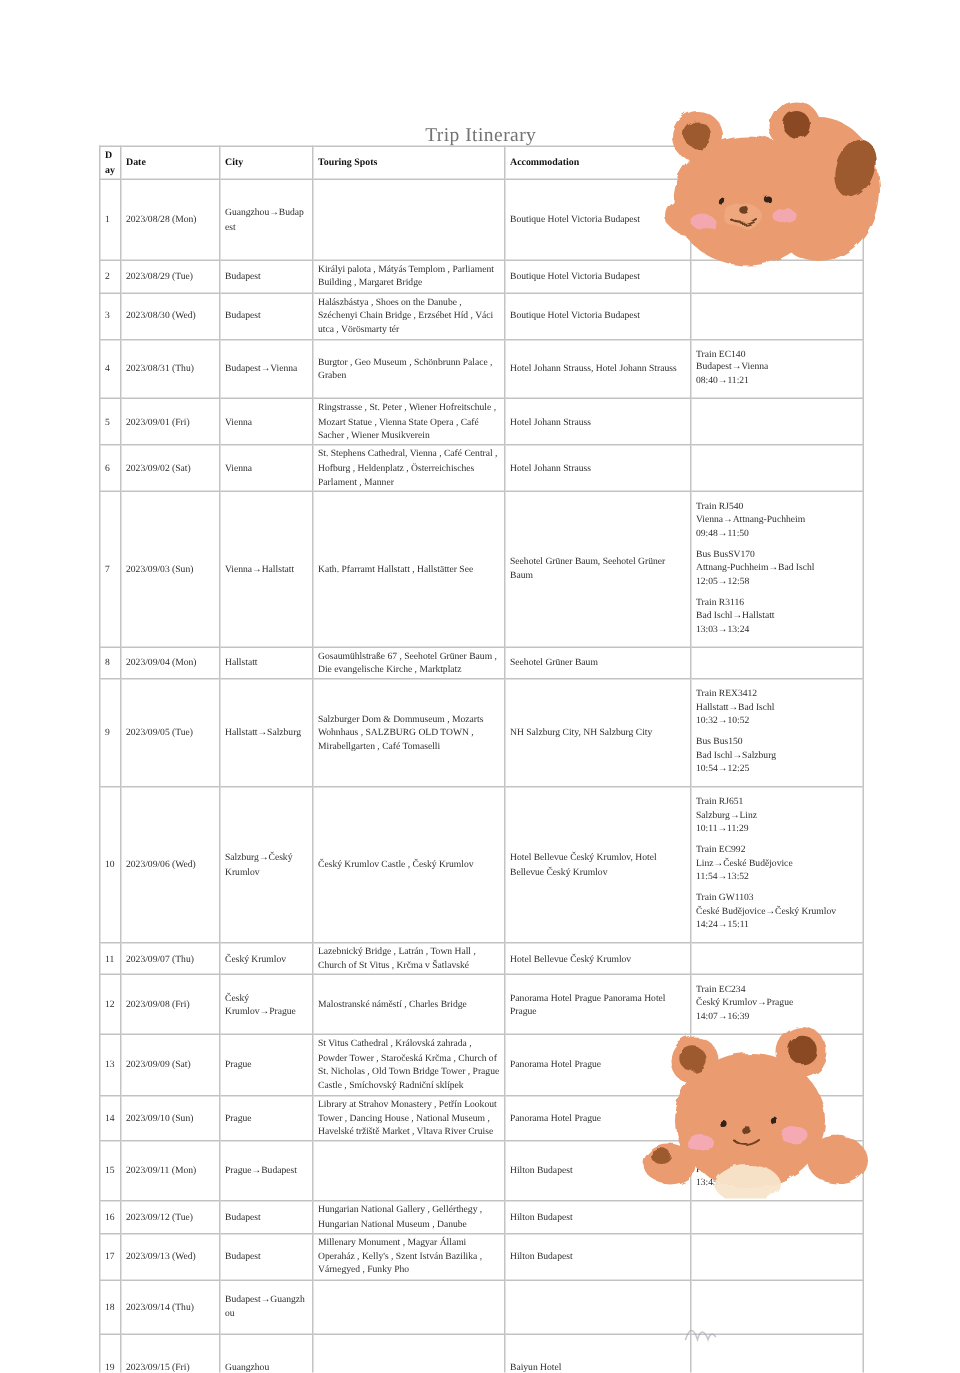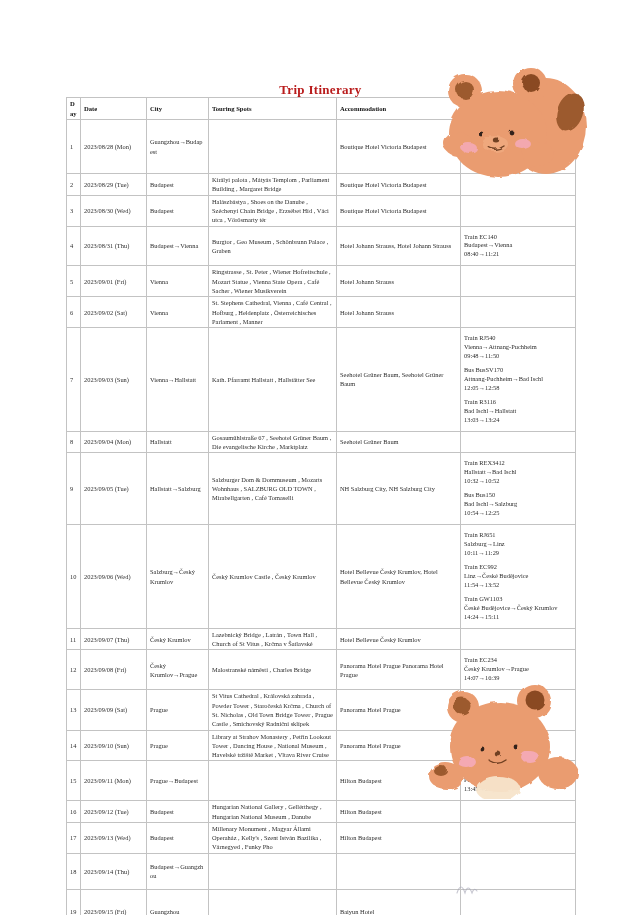--- a/index.html
+++ b/index.html
@@ -1,20 +1,20 @@
 <!DOCTYPE html>
 <html><head>
 <meta charset="utf-8">
 <style>
   * { box-sizing: border-box; margin: 0; padding: 0; }
   html,body { width: 640px; height: 915px; background: #ffffff; overflow: hidden; }
   body { font-family: "Liberation Serif", serif; color: #2e2e2e; position: relative; }
   .page { position: absolute; inset: 0; background: #fff; }
   .title { position: absolute; top: 82px; left: 66px; width: 509px; text-align: center;
-           font-size: 13px; font-weight: bold; letter-spacing: .3px; color: #b91c1c; }
+           font-size: 13px; font-weight: normal; letter-spacing: .3px; color: #737373; }
   table.itinerary { position: absolute; top: 97px; left: 66px; width: 509px;
                     border-collapse: collapse; table-layout: fixed;
                     font-size: 6.4px; line-height: 1.45; }
   th, td { border: 0.5px solid #c3c3c3; padding: 1px 3px; vertical-align: middle;
            word-wrap: break-word; overflow: hidden; text-align: left; }
   thead th { font-weight: bold; font-size: 6.6px; height: 13px; color: #111; }
   col.c-day { width: 14px; } col.c-date { width: 66px; } col.c-city { width: 62px; }
   col.c-spots { width: 128px; } col.c-hotel { width: 124px; } col.c-transit { width: 115px; }
   tbody tr:nth-child(1) td { height: 54px; }
   tbody tr:nth-child(4) td { height: 34px; }

